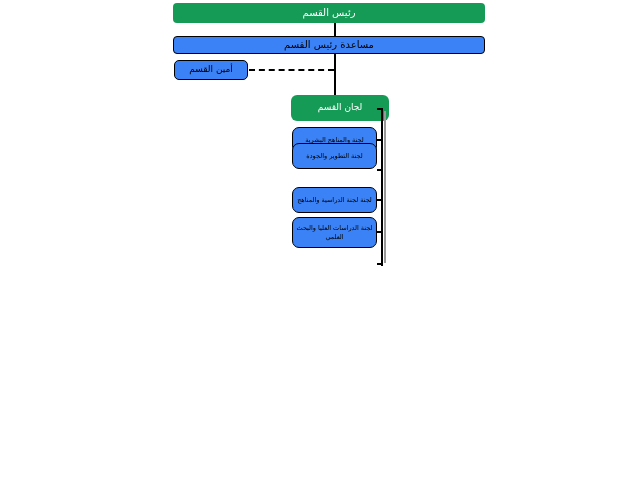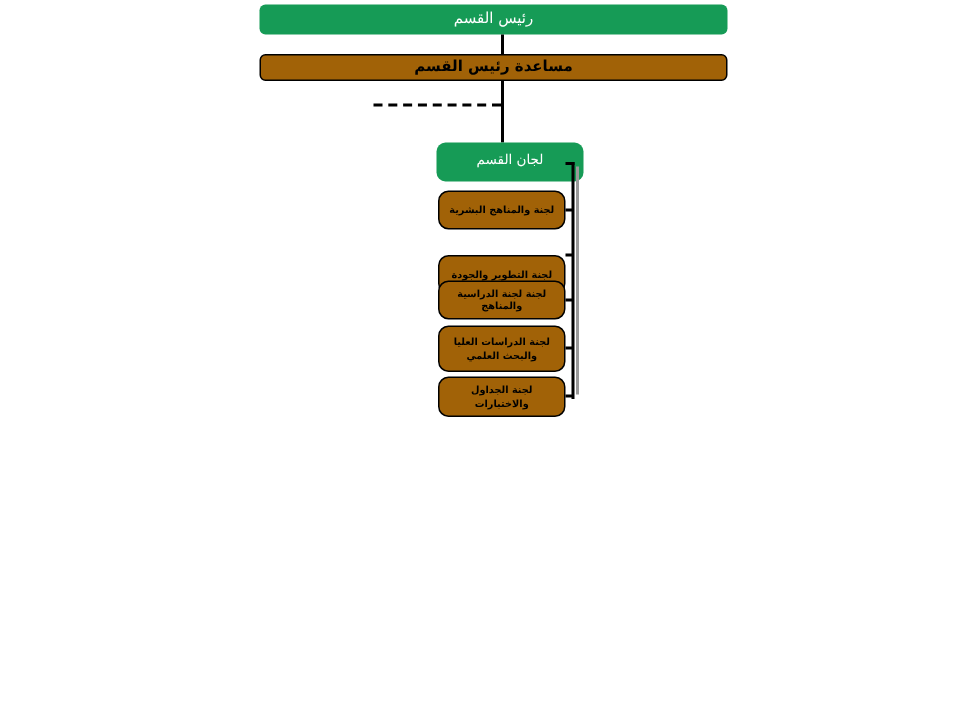--- a/index.html
+++ b/index.html
@@ -19,24 +19,23 @@
     justify-content: center;
     text-align: center;
     line-height: 1.25;
   }
   .node span { display: block; width: 100%; padding: 0 2px; }
   .green {
     background: var(--accent-green, #169b56);
     color: var(--text-on-green, #ffffff);
   }
   .outlined {
-    background: #a16207;
+    background: #3b82f6;
     border: 1px solid var(--box-border, #000000);
     color: var(--text-dark, #000000);
-    font-weight: bold;
   }
   .line { position: absolute; background: var(--connector, #000000); }
   .shadow-line { position: absolute; background: var(--trunk-shadow, #999999); }
   .dashed-line {
     position: absolute;
     height: 0;
     border-top: 2px dashed var(--connector, #000000);
   }
 
   
@@ -51,21 +50,21 @@
   #committees-box { left: 291px; top: 95px; width: 98px; height: 26px; font-size: 9px; border-radius: 6px; }
 
   
   #trunk-stub   { left: 377px; top: 108px; width: 6px;  height: 2px; }
   #trunk-line   { left: 381px; top: 108px; width: 2px;  height: 158px; }
   #trunk-shadow { left: 384px; top: 111px; width: 2px;  height: 152px; }
 
   
   .committee { left: 292px; width: 85px; font-size: 6.5px; border-radius: 7px; }
   #c1 { top: 127px; height: 26px; }
-  #c2 { top: 170px; height: 26px; }
+  #c2 { top: 143px; height: 26px; }
   #c3 { top: 187px; height: 26px; }
   #c4 { top: 217px; height: 31px; }
   #c5 { top: 251px; height: 27px; }
   .stub { left: 377px; width: 5px; height: 2px; }
   #s1 { top: 139px; }
   #s2 { top: 169px; }
   #s3 { top: 199px; }
   #s4 { top: 231px; }
   #s5 { top: 263px; }
 </style>
@@ -79,20 +78,23 @@
   </div>
 
   <div class="line" id="vline-top"></div>
 
   <div class="node outlined" id="assistant-box">
     <span dir="rtl" lang="ar">مساعدة رئيس القسم</span>
   </div>
 
   <div class="line" id="vline-mid"></div>
 
+  <div class="node outlined" id="secretary-box">
+    <span dir="rtl" lang="ar">أمين القسم</span>
+  </div>
 
   <div class="dashed-line" id="dash-link"></div>
 
   <div class="node green" id="committees-box">
     <span dir="rtl" lang="ar">لجان القسم</span>
   </div>
 
   <div class="line" id="trunk-stub"></div>
   <div class="line" id="trunk-line"></div>
   <div class="shadow-line" id="trunk-shadow"></div>
@@ -110,18 +112,15 @@
   <div class="node outlined committee" id="c3">
     <span dir="rtl" lang="ar">لجنة لجنة الدراسية والمناهج</span>
   </div>
   <div class="line stub" id="s3"></div>
 
   <div class="node outlined committee" id="c4">
     <span dir="rtl" lang="ar">لجنة الدراسات العليا والبحث العلمي</span>
   </div>
   <div class="line stub" id="s4"></div>
 
-  <div class="node outlined committee" id="c5">
-    <span dir="rtl" lang="ar">لجنة الجداول والاختبارات</span>
-  </div>
   <div class="line stub" id="s5"></div>
 
 </div>
 
 </body></html>

